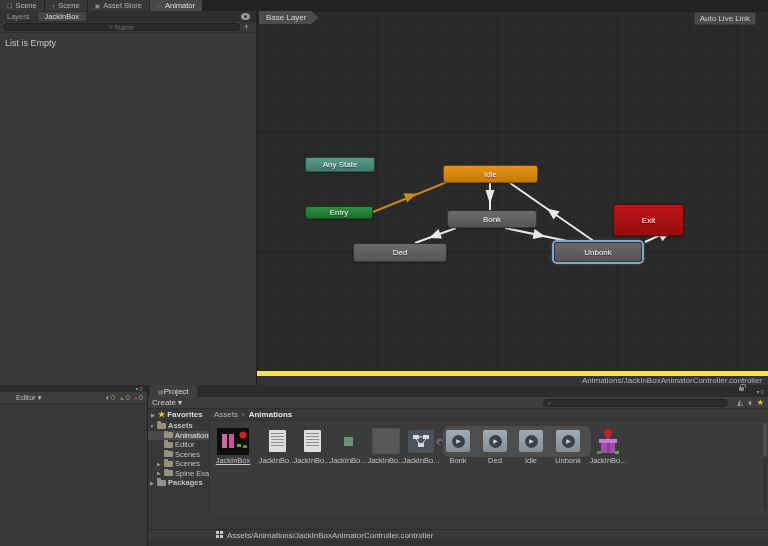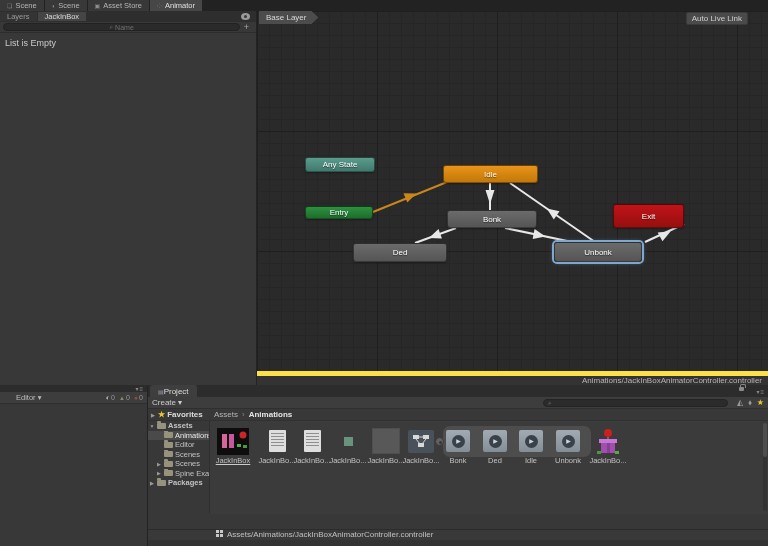--- a/index.html
+++ b/index.html
@@ -30,21 +30,21 @@
 
   
   .graph{position:absolute;left:257px;top:11px;width:511px;height:360px;background-color:#2a2a2a;
     background-image:
       linear-gradient(#1f1f1f 1px,transparent 1px),linear-gradient(90deg,#1f1f1f 1px,transparent 1px),
       linear-gradient(#262626 1px,transparent 1px),linear-gradient(90deg,#262626 1px,transparent 1px);
     background-size:120px 120px,120px 120px,12px 12px,12px 12px;overflow:hidden;}
   .crumb{position:absolute;left:2px;top:0;height:13px;padding:0 12px 0 7px;background:#4c4c4c;
          color:#d8d8d8;font-size:8px;display:flex;align-items:center;
          clip-path:polygon(0 0,calc(100% - 7px) 0,100% 50%,calc(100% - 7px) 100%,0 100%);}
-  .livelink{position:absolute;right:20px;top:1px;background:#4a4a4a;border:1px solid #3a3a3a;border-radius:2px;
+  .livelink{position:absolute;right:12px;top:1px;background:#4a4a4a;border:1px solid #3a3a3a;border-radius:2px;
             padding:1px 5px;font-size:8px;color:#cfcfcf;}
   .edges{position:absolute;left:0;top:0;width:511px;height:360px;}
   .node{position:absolute;border-radius:3px;display:flex;align-items:center;justify-content:center;
         font-size:8px;color:#fff;text-shadow:0 1px 1px rgba(0,0,0,.55);
         border:1px solid rgba(0,0,0,.45);box-shadow:0 1px 2px rgba(0,0,0,.35);}
   .n-teal  {background:linear-gradient(180deg,#5a9c8d,#41796d);}
   .n-green {background:linear-gradient(180deg,#2e9140,#1c6e2b);}
   .n-orange{background:linear-gradient(180deg,#e89419,#c47808);}
   .n-gray  {background:linear-gradient(180deg,#6b6b6b,#555);}
   .n-red   {background:linear-gradient(180deg,#c01319,#960f0f);}
@@ -107,21 +107,21 @@
   .icon-anim{width:24px;height:22px;border-radius:2px;background:linear-gradient(180deg,#a2abb2,#848e96);
              display:flex;align-items:center;justify-content:center;}
   .icon-anim .disc{width:13px;height:13px;border-radius:50%;background:#39424b;display:flex;align-items:center;justify-content:center;}
   .icon-anim .play{color:#cfd4d8;font-size:6px;margin-left:1px;line-height:1;}
   .thumb-sprite{width:32px;height:27px;background:#0d0d0d;}
   .scrollbar{position:absolute;right:1px;top:38px;width:4px;height:88px;background:#333;border-radius:2px;}
   .scrollbar .thumb{width:4px;height:34px;background:#4e4e4e;border-radius:2px;}
 
   
   .status{position:absolute;left:0;top:144px;width:620px;height:11px;background:#393939;border-top:1px solid #2c2c2c;
-          display:flex;gap:3px;padding-left:68px;color:#c0c0c0;font-size:8px;}
+          display:flex;align-items:center;gap:3px;padding-left:68px;color:#c0c0c0;font-size:8px;}
   .mini-ctrl{width:8px;height:8px;display:grid;grid-template-columns:3px 3px;grid-template-rows:3px 3px;gap:1px;}
   .mini-ctrl i{background:#c9c9c9;display:block;}
   .bottom-edge{position:absolute;left:0;top:155px;width:620px;height:6px;background:#333;}
 </style>
 </head>
 <body>
 
 <div class="screen">
 
   <div class="top-strip">
@@ -186,21 +186,21 @@
         <polygon points="413.7,220.2 405.5,230.3 400.7,221.5" fill="#E8E8E8"></polygon>
       </g>
     </svg>
 
     <div class="node n-teal" style="left:48px;top:146px;width:70px;height:15px;">Any State</div>
     <div class="node n-orange" style="left:186px;top:154px;width:95px;height:18px;">Idle</div>
     <div class="node n-green" style="left:48px;top:195px;width:68px;height:13px;">Entry</div>
     <div class="node n-gray" style="left:190px;top:199px;width:90px;height:18px;">Bonk</div>
     <div class="node n-gray" style="left:96px;top:232px;width:94px;height:19px;">Ded</div>
     <div class="node n-gray selected" style="left:297px;top:231px;width:88px;height:20px;">Unbonk</div>
-    <div class="node n-red" style="left:356px;top:193px;width:71px;height:24px;">Exit</div>
+    <div class="node n-red" style="left:356px;top:193px;width:71px;height:32px;">Exit</div>
 
     <div class="crumb">Base Layer</div>
     <div class="livelink">Auto Live Link</div>
   </div>
   <div class="graph-path">Animations/JackInBoxAnimatorController.controller</div>
 
   <div class="console">
     <div class="panel-strip">
       <span class="strip-icons"><span>▾</span><span>≡</span></span>
     </div>

